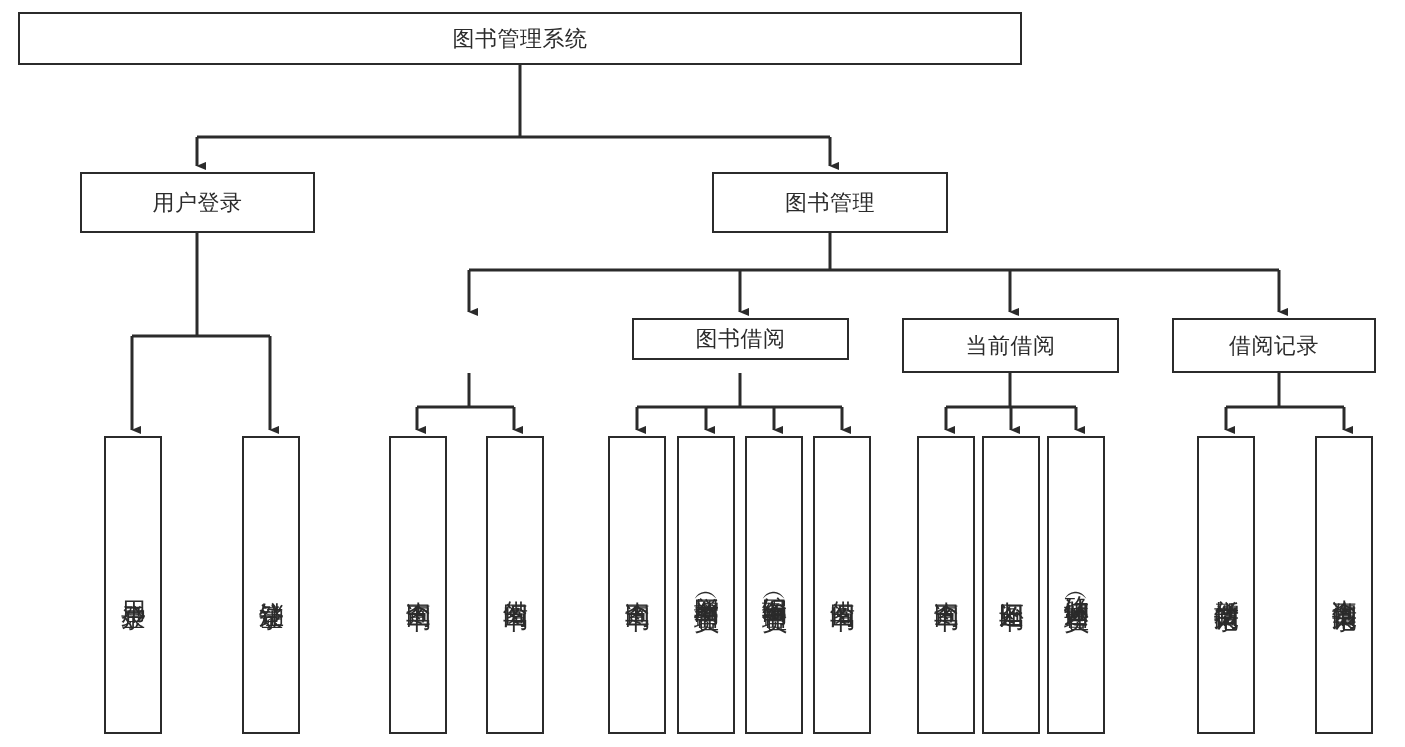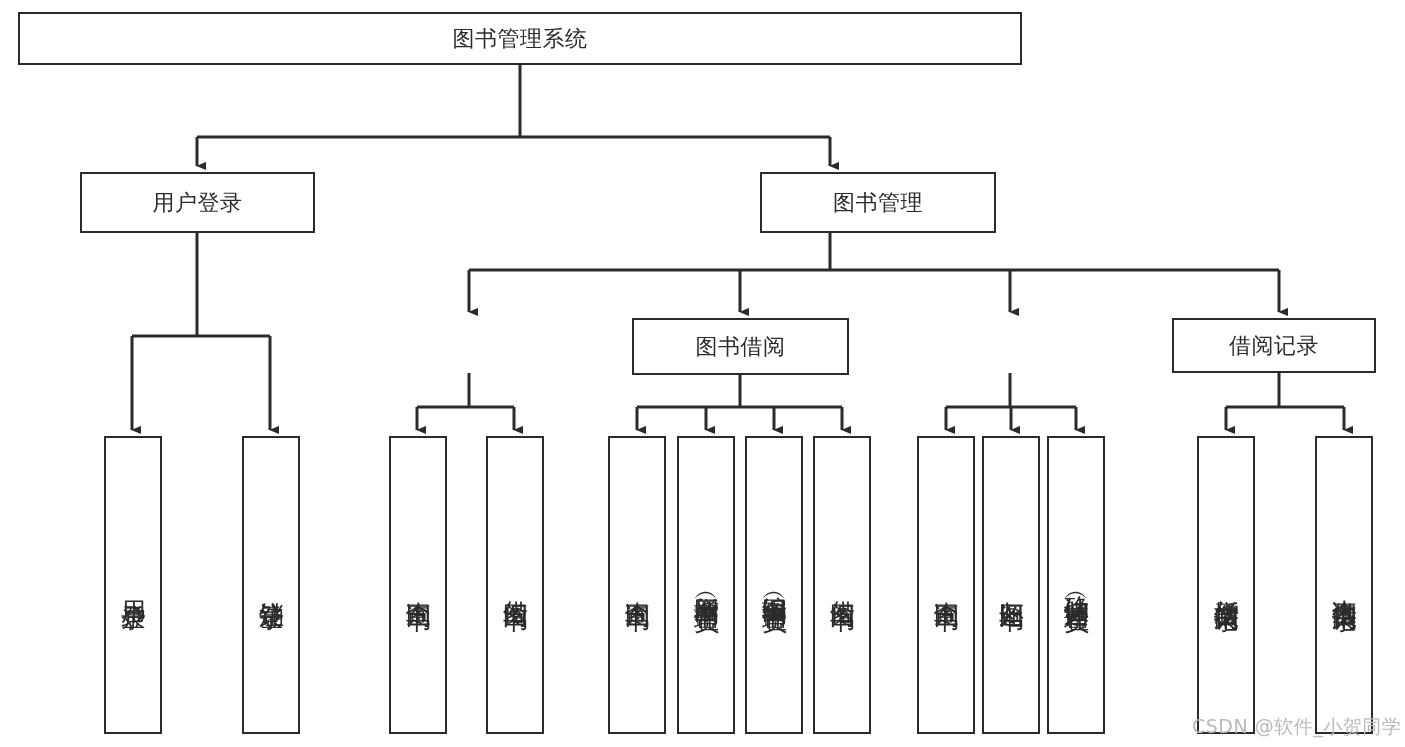--- a/index.html
+++ b/index.html
@@ -130,26 +130,29 @@
     </g>
   </svg>
 
   <div class="node root horiz" style="left:18px; top:12px; width:1004px; height:53px;">
     <span class="label">图书管理系统</span>
   </div>
 
   <div class="node horiz" style="left:80px; top:172px; width:235px; height:61px;">
     <span class="label">用户登录</span>
   </div>
-  <div class="node horiz" style="left:712px; top:172px; width:236px; height:61px;margin-left:48px;">
+  <div class="node horiz" style="left:712px; top:172px; width:236px; height:61px;">
     <span class="label">图书管理</span>
   </div>
 
-  <div class="node horiz" style="left:632px; top:318px; width:217px; height:57px;">
+  <div class="node horiz" style="left:632px; top:318px; width:217px; height:42px;">
     <span class="label">图书借阅</span>
+  </div>
+  <div class="node horiz" style="left:902px; top:318px; width:217px; height:55px;">
+    <span class="label">当前借阅</span>
   </div>
   <div class="node horiz" style="left:1172px; top:318px; width:204px; height:55px;">
     <span class="label">借阅记录</span>
   </div>
 
   <div class="node vert" style="left:104px; top:436px; width:58px; height:298px;">
     <span class="label">用户登录</span>
   </div>
   <div class="node vert" style="left:242px; top:436px; width:58px; height:298px;">
     <span class="label">注销登录</span>
@@ -185,15 +188,14 @@
     <span class="label">确认归还（管理员）</span>
   </div>
 
   <div class="node vert" style="left:1197px; top:436px; width:58px; height:298px;">
     <span class="label">新增借阅记录</span>
   </div>
   <div class="node vert" style="left:1315px; top:436px; width:58px; height:298px;">
     <span class="label">查询借阅记录</span>
   </div>
 
-  <div class="watermark" style="left:1192px; top:714px;">CSDN @软件_小贺同学</div>
 
 </div>
 
 </body></html>

